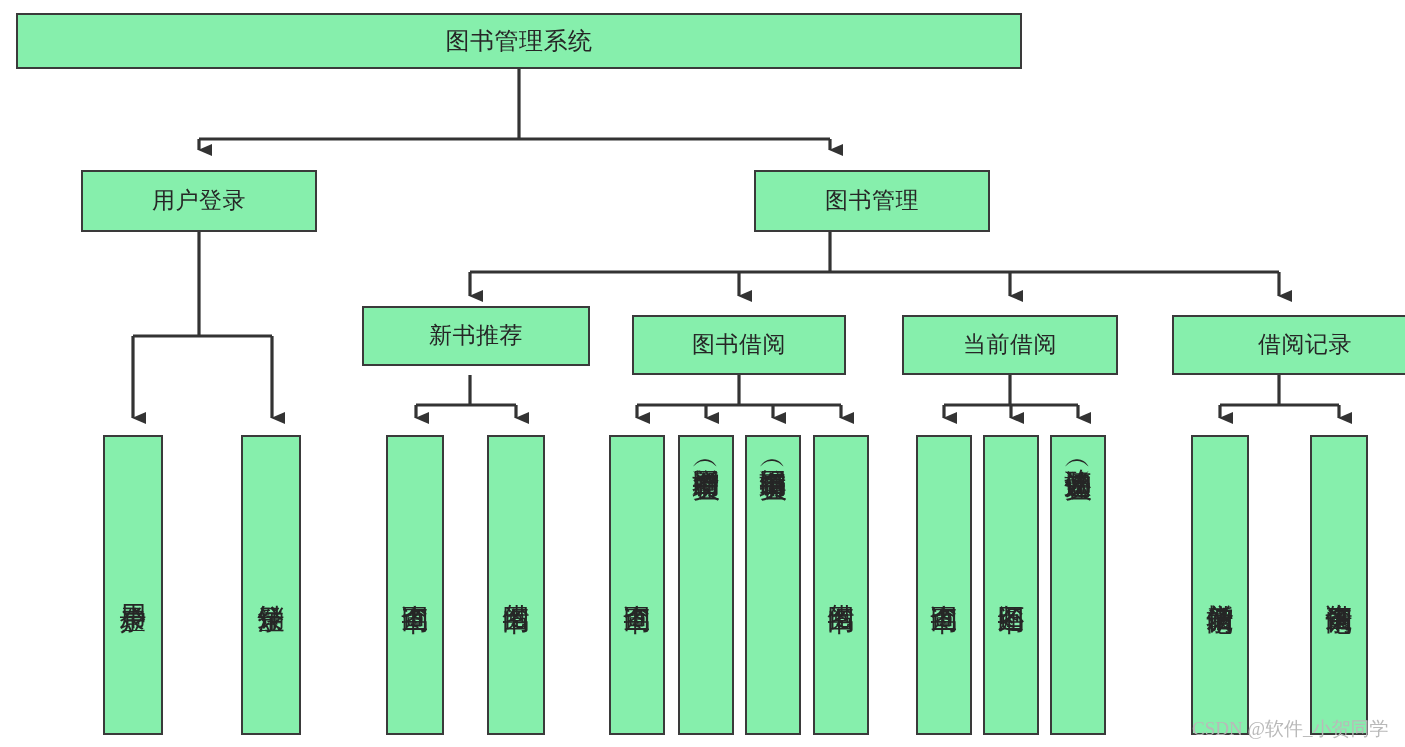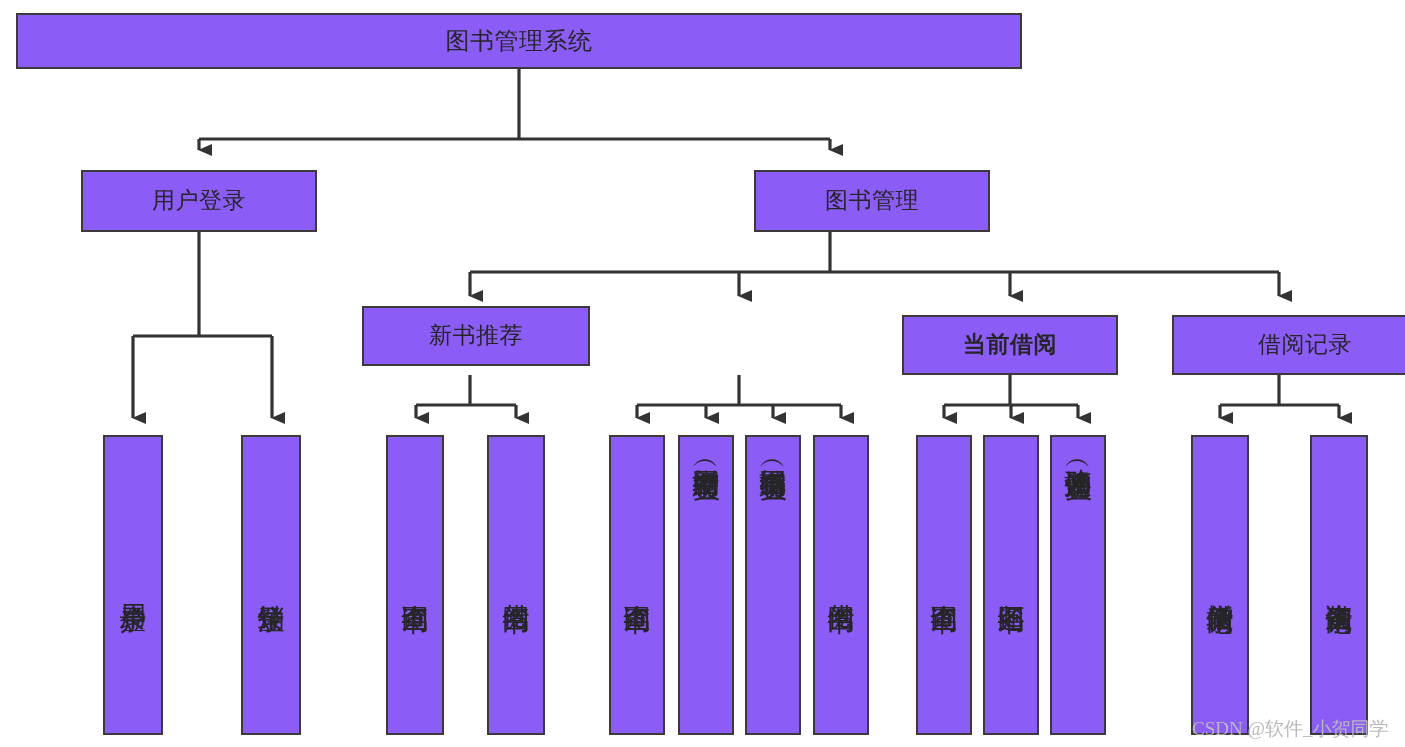--- a/index.html
+++ b/index.html
@@ -22,21 +22,21 @@
     left: 0;
     top: 0;
     width: 1405px;
     height: 747px;
     pointer-events: none;
   }
   .node {
     position: absolute;
     box-sizing: border-box;
     border: 2px solid #3a3a3a;
-    background: #8b5cf6;
+    background: #86efac;
     display: flex;
     align-items: center;
     justify-content: center;
     color: #262626;
     z-index: 2;
   }
   .node-label {
     display: block;
     text-align: center;
     line-height: 1.12;
@@ -136,21 +136,24 @@
   <div class="node horizontal" style="left:81px; top:170px; width:236px; height:62px;">
     <span class="node-label">用户登录</span>
   </div>
   <div class="node horizontal" style="left:754px; top:170px; width:236px; height:62px;">
     <span class="node-label">图书管理</span>
   </div>
 
   <div class="node horizontal" style="left:362px; top:306px; width:228px; height:60px;">
     <span class="node-label">新书推荐</span>
   </div>
-  <div class="node horizontal" style="left:902px; top:315px; width:216px; height:60px;font-weight:bold;">
+  <div class="node horizontal" style="left:632px; top:315px; width:214px; height:60px;">
+    <span class="node-label">图书借阅</span>
+  </div>
+  <div class="node horizontal" style="left:902px; top:315px; width:216px; height:60px;">
     <span class="node-label">当前借阅</span>
   </div>
   <div class="node horizontal" style="left:1172px; top:315px; width:258px; height:60px;padding-left:8px;">
     <span class="node-label">借阅记录</span>
   </div>
 
   <div class="node vertical centered" style="left:103px; top:435px; width:60px; height:300px;">
     <span class="node-label">用户登录</span>
   </div>
   <div class="node vertical centered" style="left:241px; top:435px; width:60px; height:300px;">

